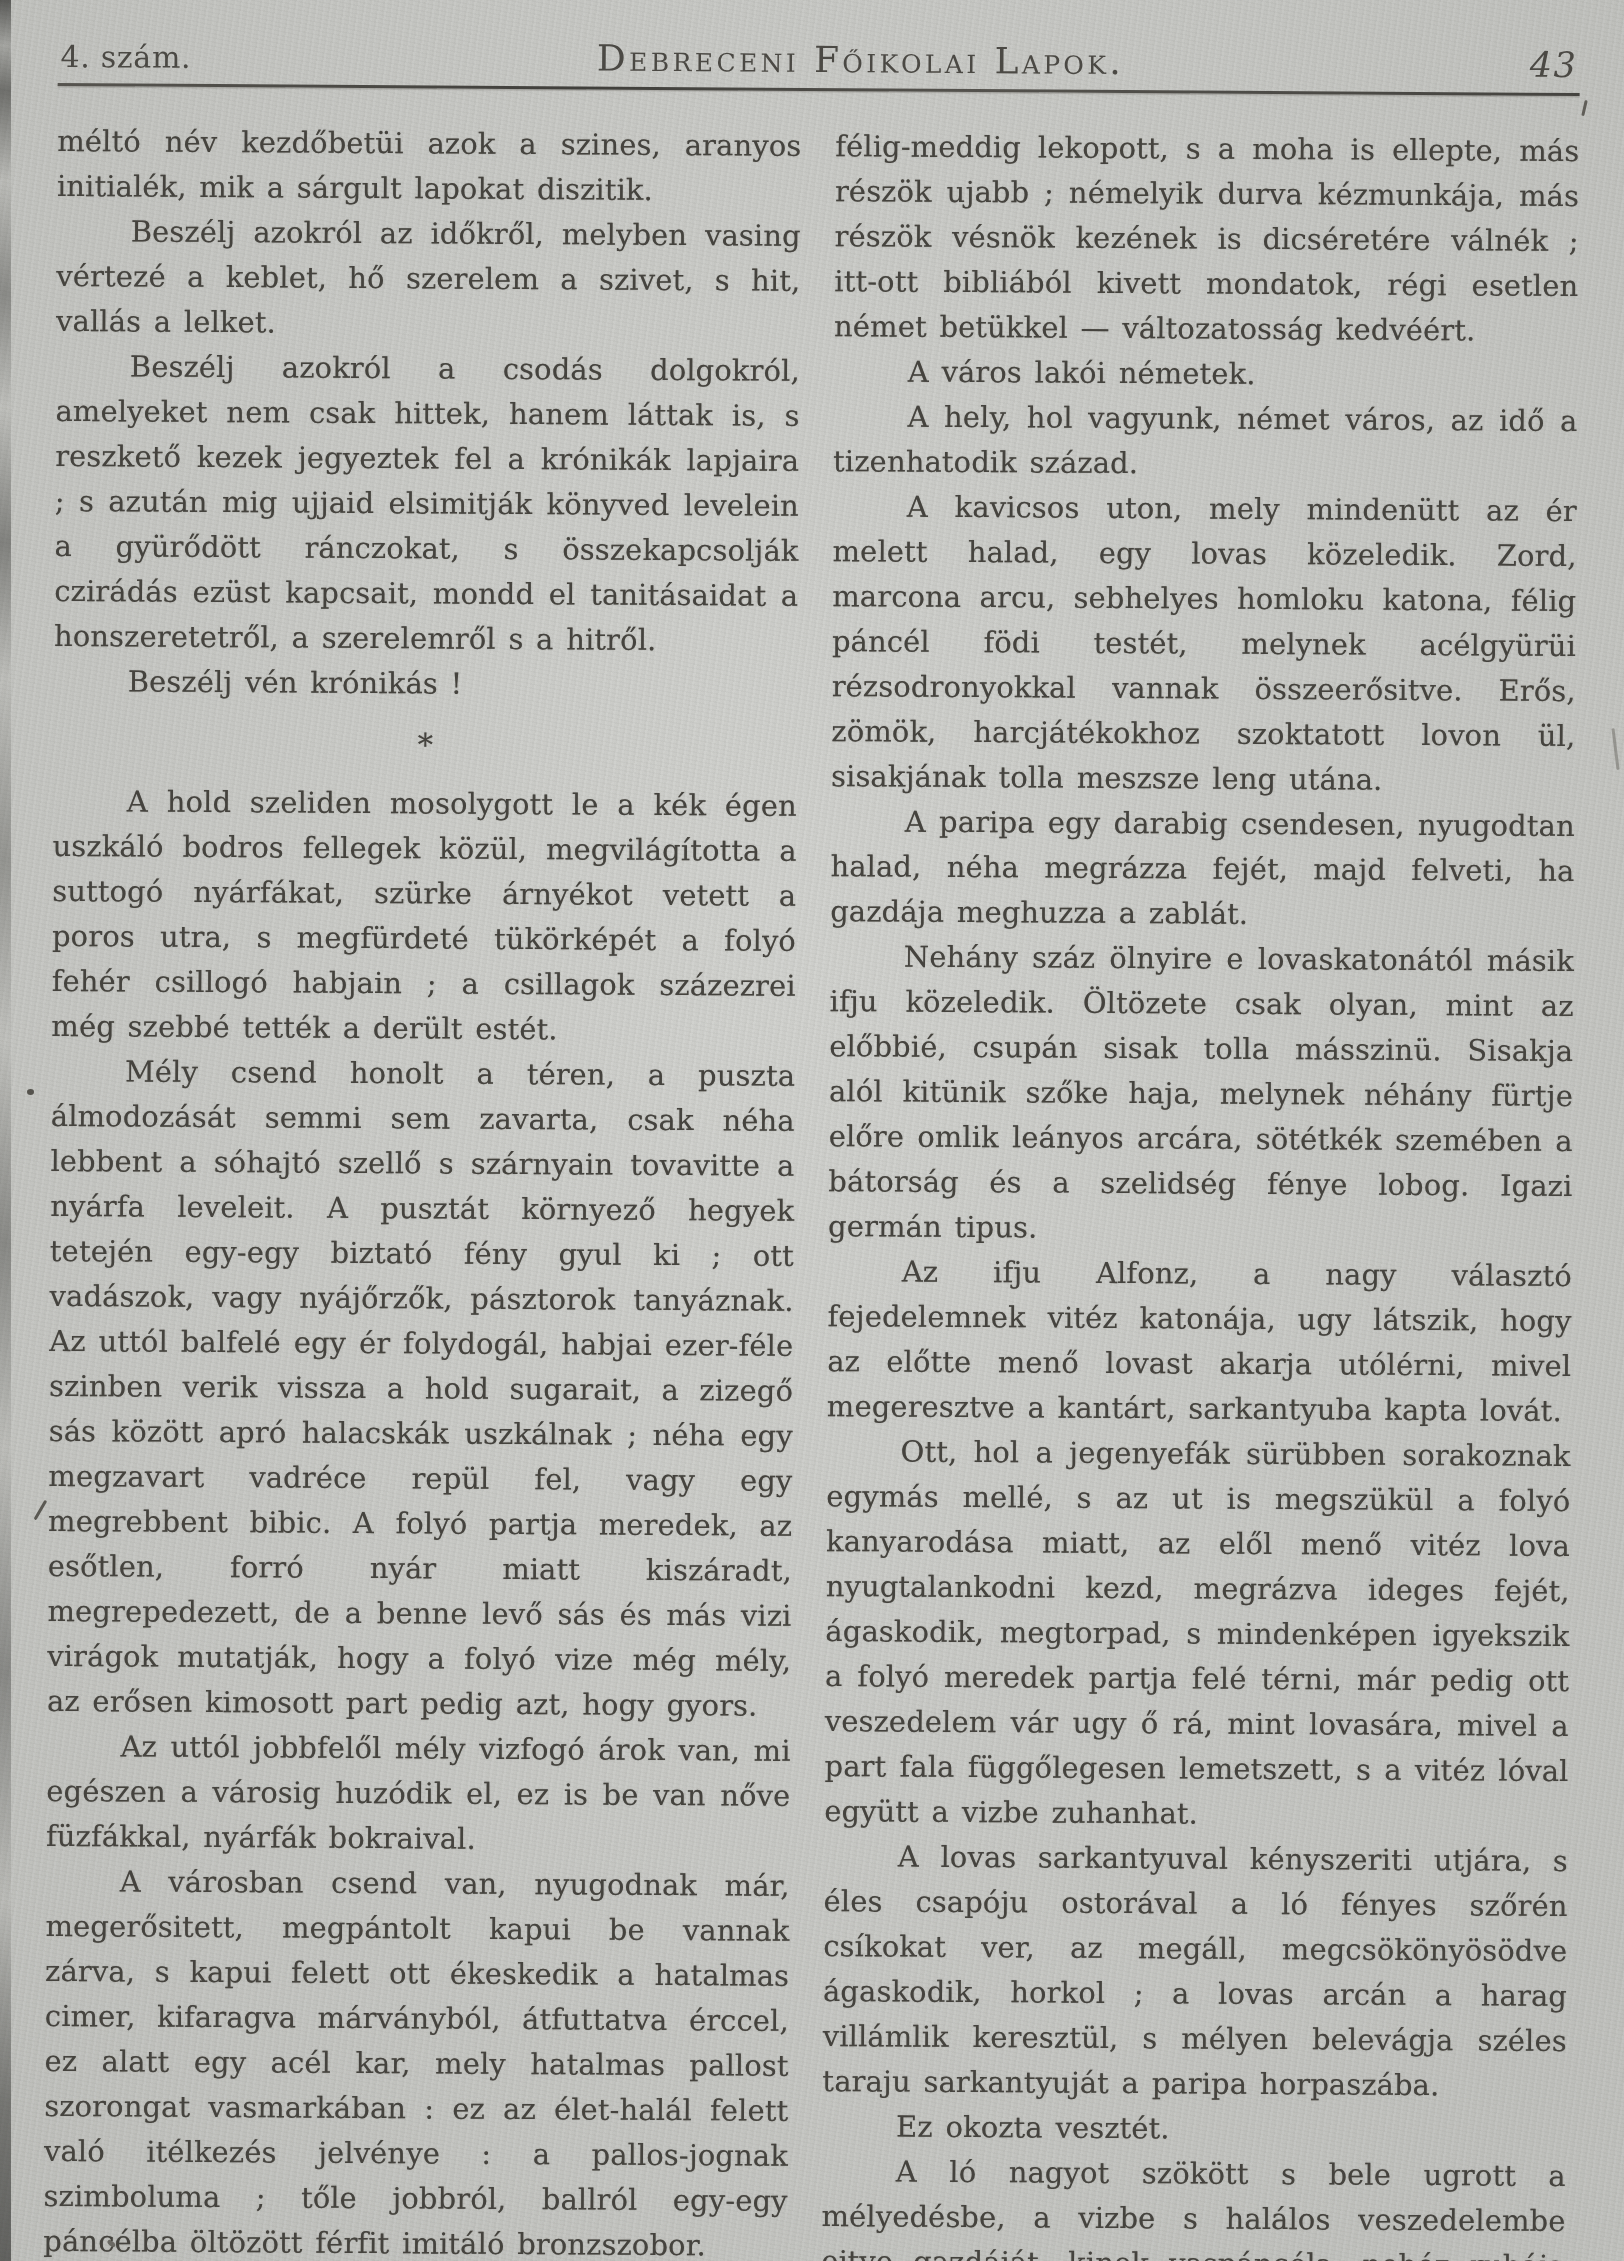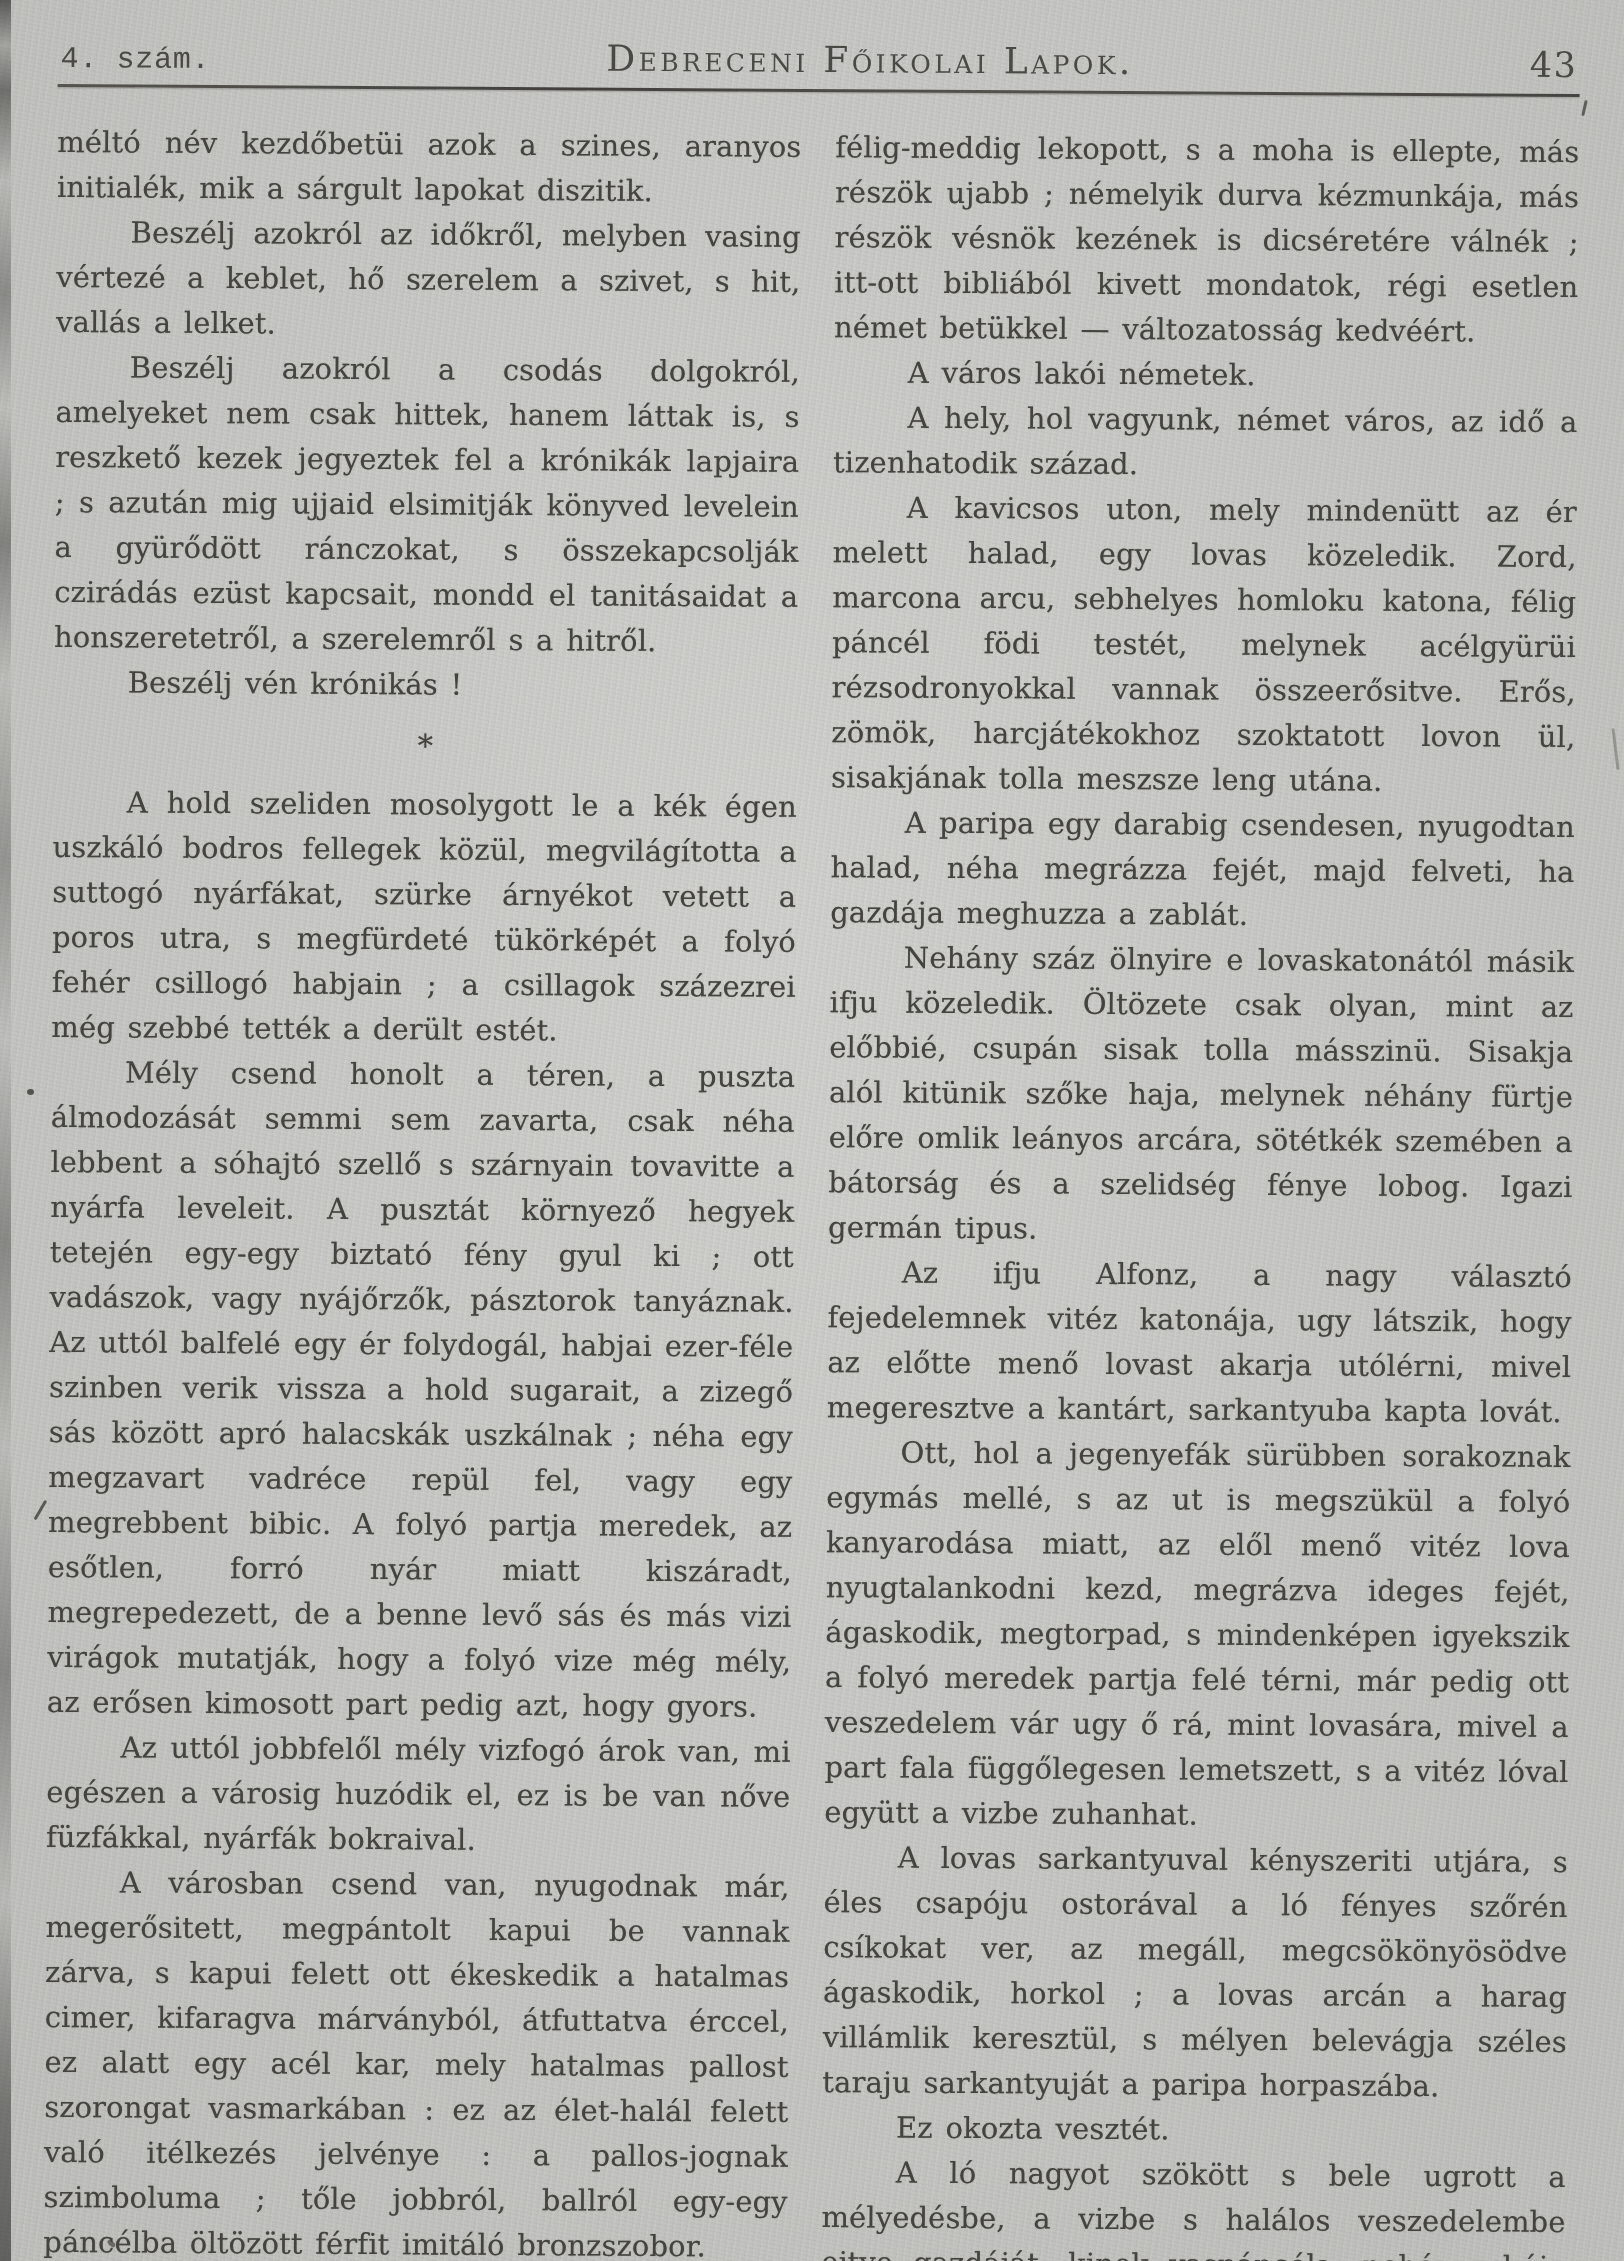--- a/index.html
+++ b/index.html
@@ -48,28 +48,28 @@
   .content {
     position: absolute; left: 58px; top: 34px; width: 1522px;
     transform: rotate(0.38deg);
     transform-origin: 0 0;
     color: #46443f;
   }
   .header {
     display: flex; align-items: baseline;
     padding: 0 2.7px;
   }
-  .issue   { font-size: 30px; letter-spacing: 0.7px; white-space: nowrap; color: #4b4944; font-family: Liberation Mono, monospace; }
+  .issue   { font-size: 30px; letter-spacing: 0.7px; white-space: nowrap; color: #4b4944; }
   .title   {
     flex: 1; text-align: center;
     font-variant: small-caps;
     font-size: 36px; letter-spacing: 3.4px;
     white-space: nowrap; color: #4b4944;
   }
-  .pageno  { font-size: 35px; letter-spacing: 1.4px; white-space: nowrap; color: #4b4944; }
+  .pageno  { font-size: 35px; letter-spacing: 1.4px; white-space: nowrap; color: #4b4944; font-style: italic; }
   .rule {
     margin-top: 8.1px;
     height: 3.4px;
     background: linear-gradient(90deg, #56544f 0%, #403f3b 35%, #54524d 60%, #454440 100%);
     box-shadow: 0 1.4px 0.7px rgba(120,118,112,0.35);
   }
 
   .columns {
     display: flex; gap: 34px;
     margin-top: 32.5px;

